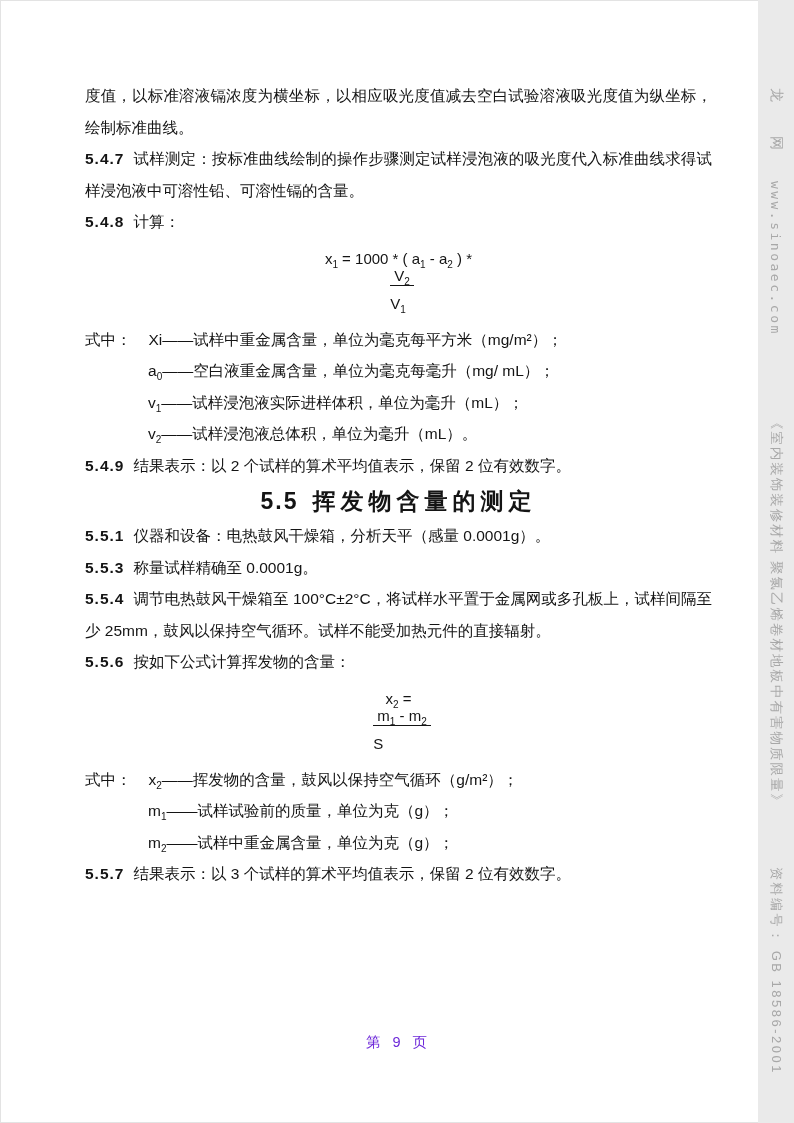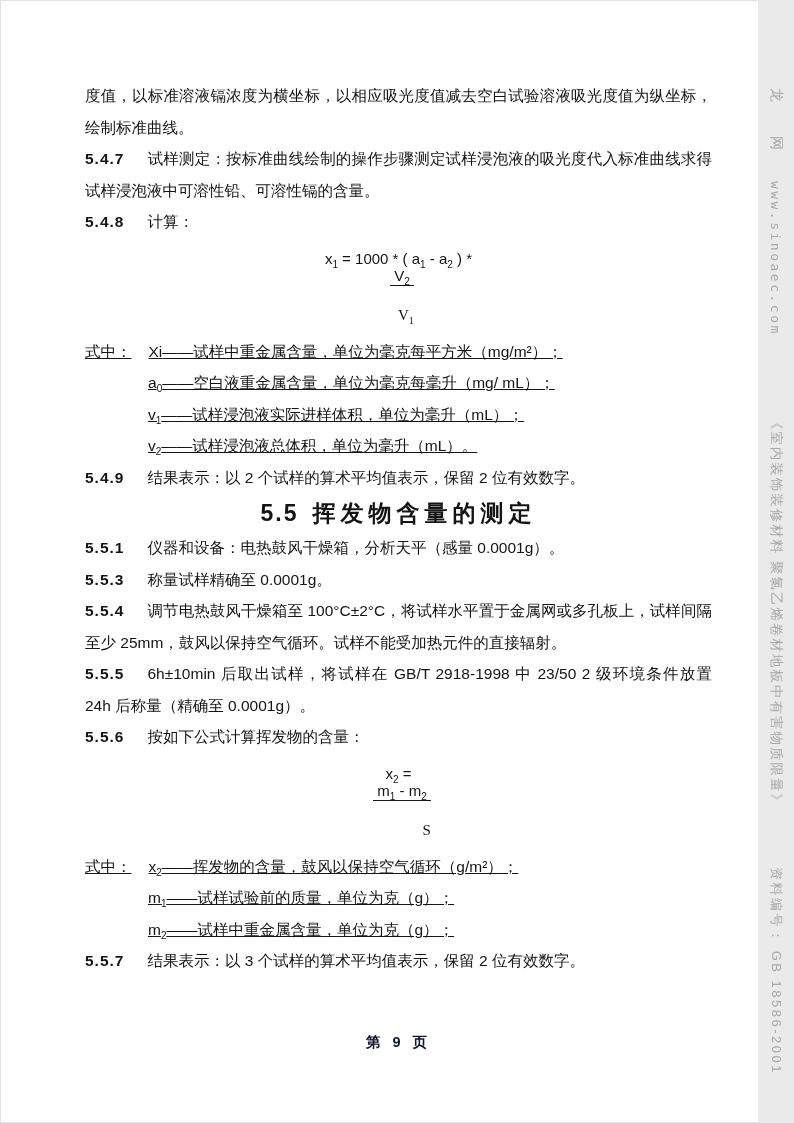--- a/index.html
+++ b/index.html
@@ -8,46 +8,46 @@
     background:#ffffff;color:#141414;
     font-family:"Liberation Sans","DejaVu Sans",sans-serif;
   }
   .page-border{position:absolute;inset:0;border:1px solid #e3e3e3;pointer-events:none;}
   
   .content{
     position:absolute;left:85px;top:80px;width:627px;
     font-size:15.5px;line-height:31.5px;text-align:justify;
   }
   .para{margin:0;}
-  .num{font-weight:bold;margin-right:23px;letter-spacing:1px;}
+  .num{font-weight:bold;margin-right:9px;letter-spacing:1px;}
   .heading{
     text-align:center;font-weight:bold;font-size:23px;
     letter-spacing:5px;margin:3px 0 2px 0;line-height:34px;
   }
   .heading .num{letter-spacing:2px;margin-right:14px;}
   
   .formula-row{
     display:flex;justify-content:center;align-items:center;
     margin:5px 0;line-height:normal;padding:7px 0;font-size:15px;text-align:center;flex-direction:column;
   }
   .formula-lhs{white-space:pre;}
-  .frac{display:inline-flex;flex-direction:column;align-items:flex-end;margin-left:7px;gap:12px;}
+  .frac{display:inline-flex;flex-direction:column;align-items:flex-start;margin-left:7px;}
   .frac .nm{border-bottom:1.5px solid #141414;padding:0 4px 1px 4px;}
-  .frac .dn{padding-top:9px;font-family:Liberation Serif, serif;}
+  .frac .dn{padding-top:9px;}
   sub{font-size:10px;line-height:0;}
   
-  .def-item{padding-left:63px;text-align:left;text-decoration:underline;}
+  .def-item{padding-left:63px;text-align:left;}
   .def-item.first{padding-left:0;}
   .def-item.extra{padding-left:76px;}
   .def-intro{margin-right:17px;}
   .term{margin-right:0;}
   
   .footer{
     position:absolute;top:1033px;left:85px;width:627px;
-    text-align:center;font-size:14.5px;color:#0f172a;letter-spacing:4px;font-weight:bold;
+    text-align:center;font-size:14.5px;color:#6d28d9;letter-spacing:4px;
   }
   
   .side-band{position:absolute;left:758px;top:0;width:36px;height:1123px;background:#eaeaea;}
   .v-text{
     position:absolute;left:794px;top:0;width:1123px;height:36px;
     transform-origin:0 0;transform:rotate(90deg);
     display:flex;align-items:center;
     color:#a8a8a8;font-size:13px;white-space:nowrap;
   }
   .seg-site{margin-left:88px;letter-spacing:15px;font-size:14px;}
@@ -75,21 +75,20 @@
       <div class="def-item first"><span class="def-intro">式中：</span><span class="term">Xi</span><span>——试样中重金属含量，单位为毫克每平方米（mg/m²）；</span></div>
       <div class="def-item"><span class="term">a<sub>0</sub></span><span>——空白液重金属含量，单位为毫克每毫升（mg/ mL）；</span></div>
       <div class="def-item"><span class="term">v<sub>1</sub></span><span>——试样浸泡液实际进样体积，单位为毫升（mL）；</span></div>
       <div class="def-item"><span class="term">v<sub>2</sub></span><span>——试样浸泡液总体积，单位为毫升（mL）。</span></div>
     </div>
     <div class="para"><span class="num">5.4.9</span>结果表示：以 2 个试样的算术平均值表示，保留 2 位有效数字。</div>
     <div class="heading"><span class="num">5.5</span>挥发物含量的测定</div>
     <div class="para"><span class="num">5.5.1</span>仪器和设备：电热鼓风干燥箱，分析天平（感量 0.0001g）。</div>
     <div class="para"><span class="num">5.5.3</span>称量试样精确至 0.0001g。</div>
     <div class="para"><span class="num">5.5.4</span>调节电热鼓风干燥箱至 100°C±2°C，将试样水平置于金属网或多孔板上，试样间隔至少 25mm，鼓风以保持空气循环。试样不能受加热元件的直接辐射。</div>
-    <div class="para"><span class="num">5.5.5</span>6h±10min 后取出试样，将试样在 GB/T 2918-1998 中 23/50 2 级环境条件放置 24h 后称量（精确至 0.0001g）。</div>
     <div class="para"><span class="num">5.5.6</span>按如下公式计算挥发物的含量：</div>
     <div class="formula-row">
       <span class="formula-lhs">x<sub>2</sub> =</span>
       <span class="frac">
         <span class="nm">m<sub>1</sub> - m<sub>2</sub></span>
         <span class="dn">S</span>
       </span>
     </div>
     <div class="deflist">
       <div class="def-item first"><span class="def-intro">式中：</span><span class="term">x<sub>2</sub></span><span>——挥发物的含量，鼓风以保持空气循环（g/m²）；</span></div>

